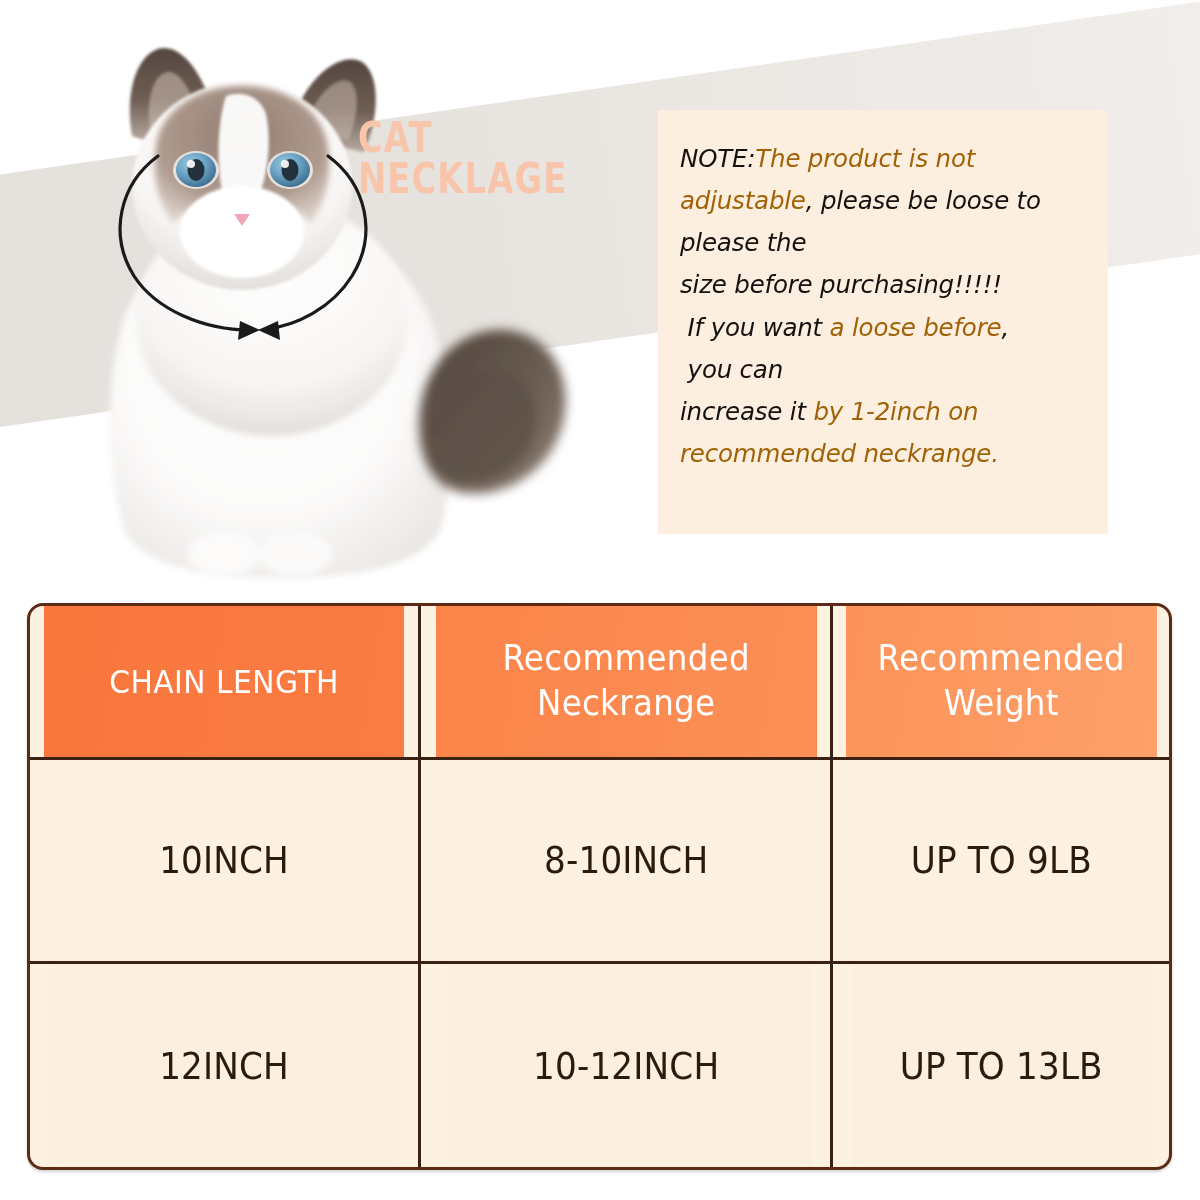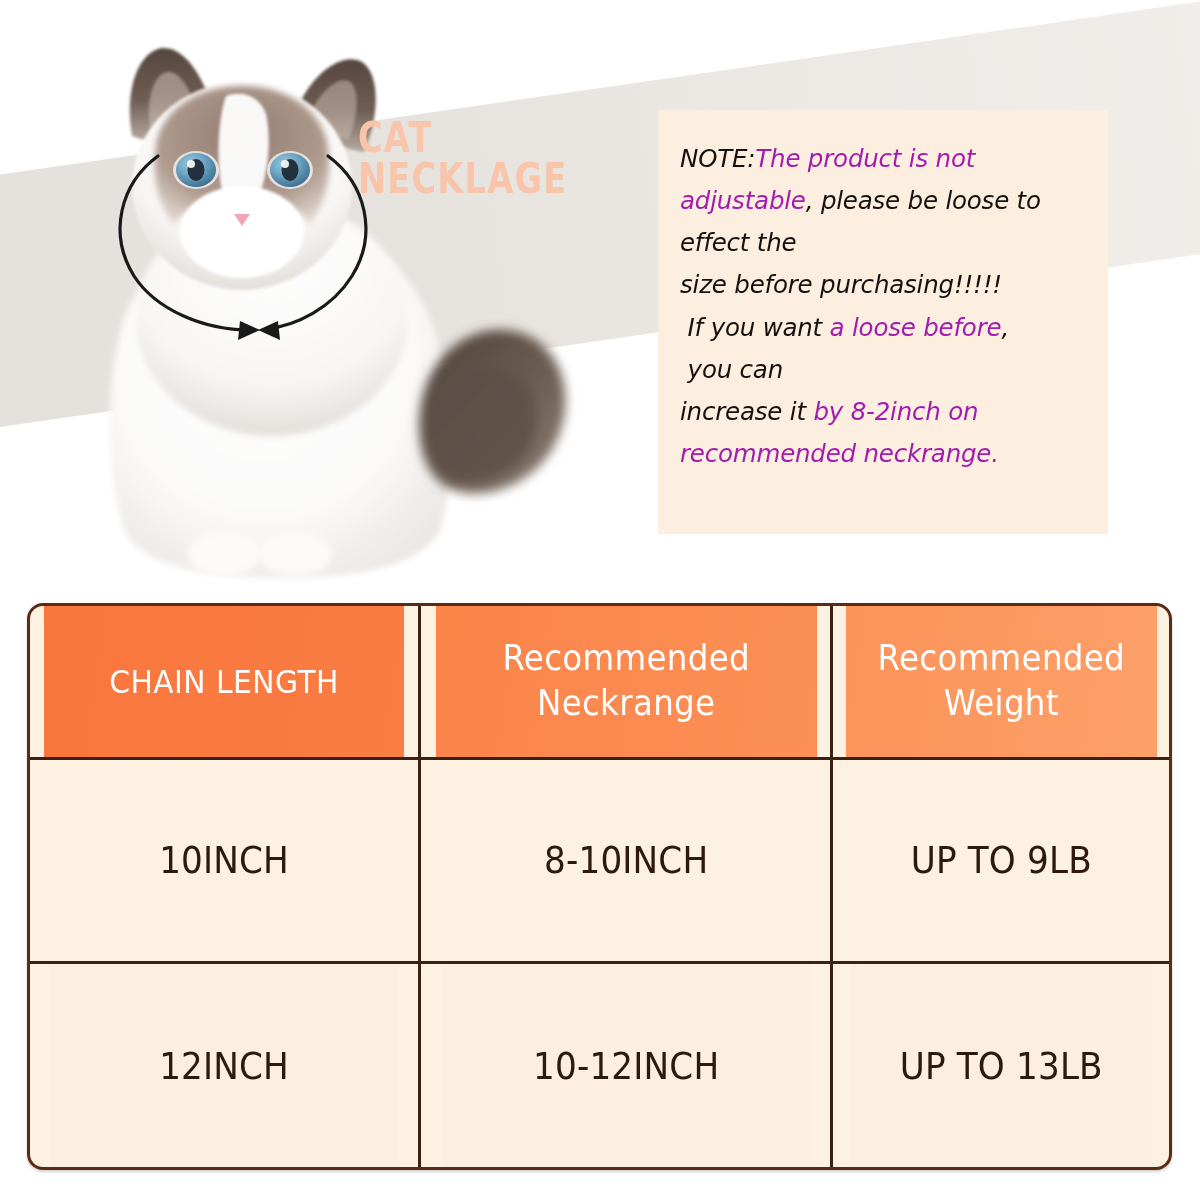--- a/index.html
+++ b/index.html
@@ -77,21 +77,21 @@
     padding: 28px 16px 10px 22px;
   }
   .note-text {
     font-family: "DejaVu Sans", sans-serif;
     font-style: italic;
     font-size: 24.5px;
     line-height: 1.72;
     color: #14110f;
     letter-spacing: -0.2px;
   }
-  .note-text .red { color: #a21caf; }
+  .note-text .red { color: #a16207; }
   .note-text .ln { display: block; white-space: pre; }
 
   
   .size-table {
     position: absolute;
     left: 27px;
     top: 603px;
     width: 1145px;
     height: 567px;
     border: 3px solid #5c2a15;
@@ -276,25 +276,25 @@
 
   <div class="heading">
     <span class="l1">CAT</span>
     <span class="l2">NECKLAGE</span>
   </div>
 
   <div class="note-panel">
     <div class="note-text" id="note-text">
         <span class="ln"><span>NOTE:</span><span class="red">The product is not</span></span>
         <span class="ln"><span class="red">adjustable</span><span>, please be loose to</span></span>
-        <span class="ln"><span>effect the</span></span>
+        <span class="ln"><span>please the</span></span>
         <span class="ln"><span>size before purchasing!!!!!</span></span>
         <span class="ln"><span> If you want </span><span class="red">a loose before</span><span>,</span></span>
         <span class="ln"><span> you can</span></span>
-        <span class="ln"><span>increase it </span><span class="red">by 8-2inch on</span></span>
+        <span class="ln"><span>increase it </span><span class="red">by 1-2inch on</span></span>
         <span class="ln"><span class="red">recommended neckrange.</span></span>
       </div>
   </div>
 
   <div class="size-table">
     <table class="tbl">
       <colgroup>
           <col class="c1">
           <col class="c2">
           <col class="c3">

